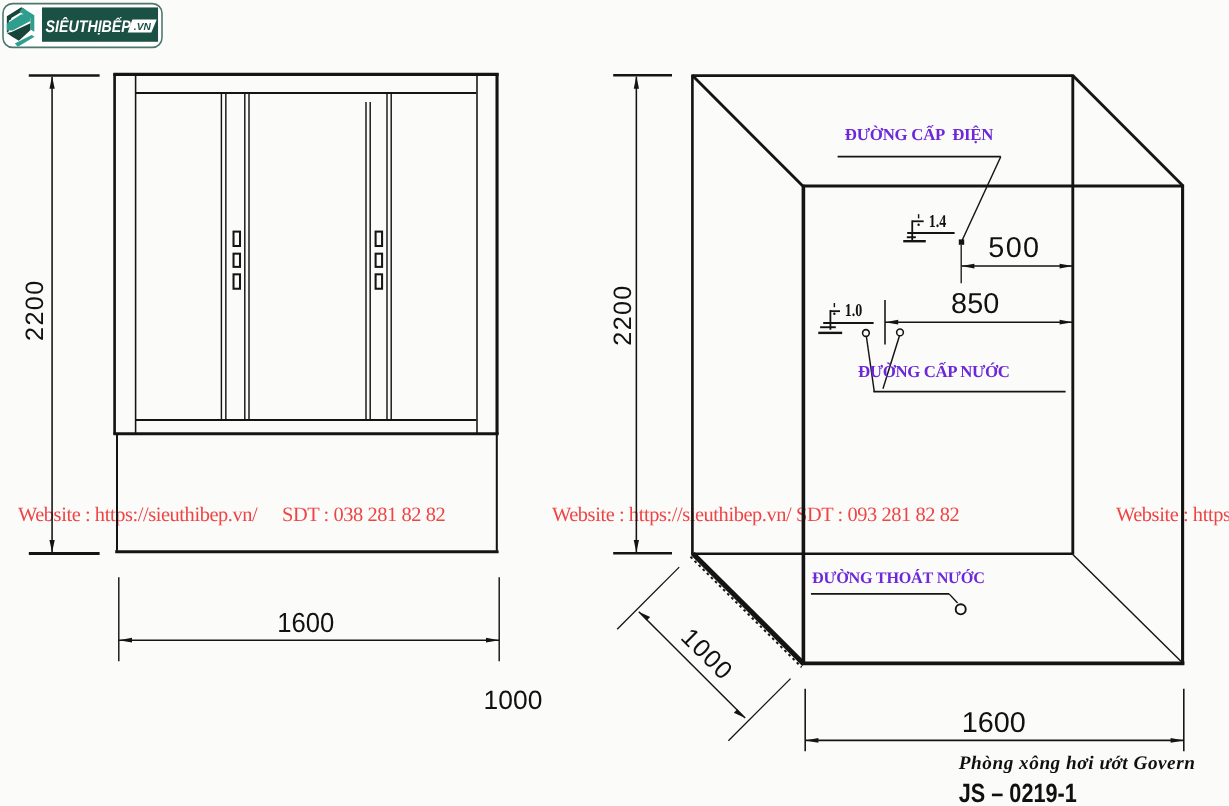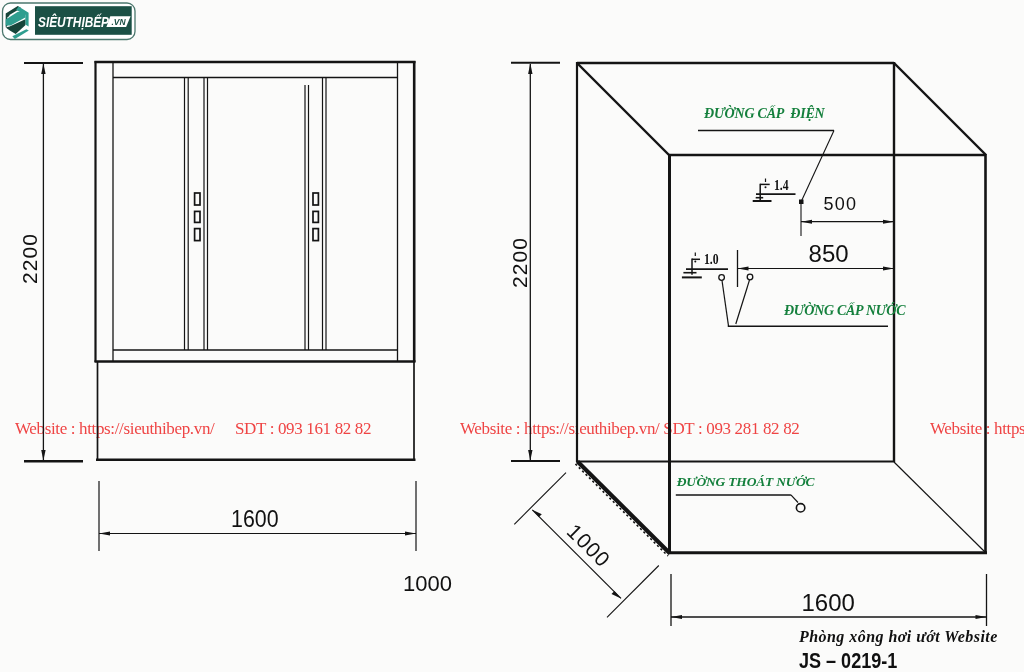--- a/index.html
+++ b/index.html
@@ -3,51 +3,51 @@
 <meta charset="utf-8">
 <style>
   html,body{margin:0;padding:0;}
   body{width:1024px;height:672px;background:#fbfbfa;position:relative;overflow:hidden;
        font-family:"Liberation Sans",sans-serif;}
   .abs{position:absolute;}
   .wm{font-family:"Liberation Serif",serif;font-size:17px;color:#ef4444;white-space:pre;
       letter-spacing:-0.35px;line-height:1;z-index:2;}
   .dim{color:#111;line-height:1;z-index:2;white-space:pre;}
   .rot{width:70px;height:21px;font-size:21px;line-height:21px;text-align:center;letter-spacing:1.1px;}
-  .lbl{font-family:"Liberation Serif",serif;font-weight:bold;color:#15803d;
-       white-space:pre;z-index:4;line-height:1;font-style:italic;}
+  .lbl{font-family:"Liberation Serif",serif;font-weight:bold;color:#6d28d9;
+       white-space:pre;z-index:4;line-height:1;}
   .lvl{font-family:"Liberation Serif",serif;font-weight:bold;font-size:15px;color:#101010;
        line-height:1;z-index:4;transform:scaleX(0.78);transform-origin:0 0;}
   svg.lines{position:absolute;left:0;top:0;z-index:3;}
 </style>
 </head>
 <body>
 
 <div class="abs wm" style="left:15px;top:420px;">Website : https://sieuthibep.vn/</div>
-<div class="abs wm" style="left:235px;top:420px;">SDT : 093 161 82 82</div>
+<div class="abs wm" style="left:235px;top:420px;">SDT : 038 281 82 82</div>
 <div class="abs wm" style="left:460px;top:420px;">Website : https://sieuthibep.vn/ SDT : 093 281 82 82</div>
 <div class="abs wm" style="left:930px;top:420px;">Website : https://sieuthibep.vn/</div>
 
 <div class="abs dim rot" style="left:-6.4px;top:247.7px;transform:rotate(-90deg);">2200</div>
 <div class="abs dim rot" style="left:483.7px;top:251.9px;transform:rotate(-90deg);">2200</div>
 <div class="abs dim rot" style="left:553.7px;top:535px;transform:rotate(45deg);">1000</div>
 <div class="abs dim" style="left:230.7px;top:507.9px;font-size:23px;transform:scaleX(0.93);transform-origin:0 0;">1600</div>
 <div class="abs dim" style="left:403px;top:573.4px;font-size:22px;">1000</div>
-<div class="abs dim" style="left:823.5px;top:194.7px;font-size:18px;letter-spacing:1.2px;">500</div>
-<div class="abs dim" style="left:792.6px;top:241.6px;font-size:24px;margin-left:16px;">850</div>
+<div class="abs dim" style="left:823.5px;top:194.7px;font-size:24px;letter-spacing:1.2px;">500</div>
+<div class="abs dim" style="left:792.6px;top:241.6px;font-size:24px;">850</div>
 <div class="abs dim" style="left:801.5px;top:590.7px;font-size:24px;">1600</div>
 
 <div class="abs lbl" style="left:704px;top:106.5px;font-size:14px;letter-spacing:-0.2px;">ĐƯỜNG CẤP  ĐIỆN</div>
-<div class="abs lbl" style="left:784px;top:303.9px;font-size:14px;letter-spacing:-0.3px;">ĐƯỜNG CẤP NƯỚC</div>
+<div class="abs lbl" style="left:715px;top:303.9px;font-size:14px;letter-spacing:-0.3px;">ĐƯỜNG CẤP NƯỚC</div>
 <div class="abs lbl" style="left:676.7px;top:474.6px;font-size:13.5px;letter-spacing:-0.2px;text-align:center;">ĐƯỜNG THOÁT NƯỚC</div>
 <div class="abs lvl" style="left:774px;top:177.7px;">1.4</div>
 <div class="abs lvl" style="left:704px;top:252.4px;">1.0</div>
 
 <div class="abs" style="left:799px;top:628.8px;font-family:'Liberation Serif',serif;line-height:1;
-     font-weight:bold;font-style:italic;font-size:16px;letter-spacing:0.45px;color:#101010;z-index:4;">Phòng xông hơi ướt Website</div>
+     font-weight:bold;font-style:italic;font-size:16px;letter-spacing:0.45px;color:#101010;z-index:4;">Phòng xông hơi ướt Govern</div>
 <div class="abs" style="left:799px;top:649.8px;font-weight:bold;font-size:22px;line-height:1;
      transform:scaleX(0.82);transform-origin:0 0;color:#101010;z-index:4;">JS – 0219-1</div>
 
 <svg class="lines" width="1024" height="672" viewBox="0 0 1024 672">
   <g stroke="#141414" fill="none" stroke-linecap="butt">
 
     <line x1="43.4" y1="64" x2="43.4" y2="460" stroke-width="1.3"></line>
     <line x1="24" y1="62.9" x2="83" y2="62.9" stroke-width="2"></line>
     <line x1="24" y1="461.3" x2="83" y2="461.3" stroke-width="2.6"></line>
     <polygon points="43.4,63.5 41.2,74 45.6,74" fill="#141414" stroke="none"></polygon>

